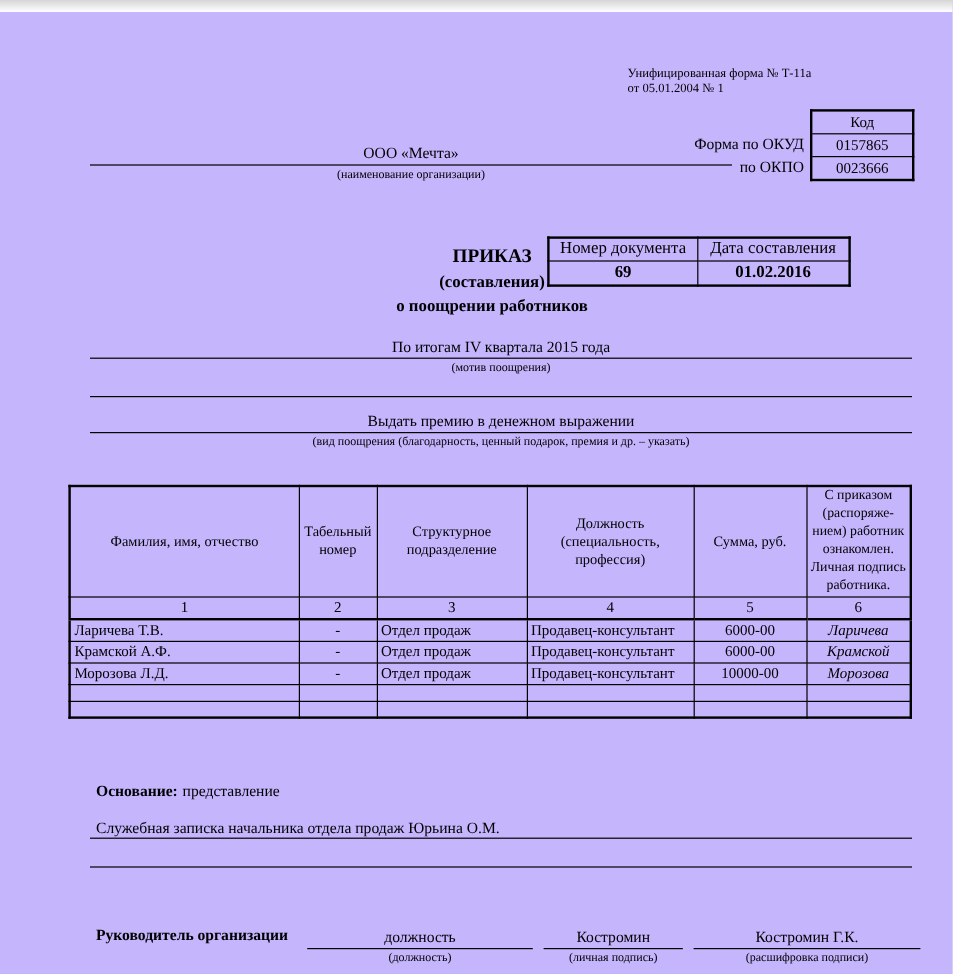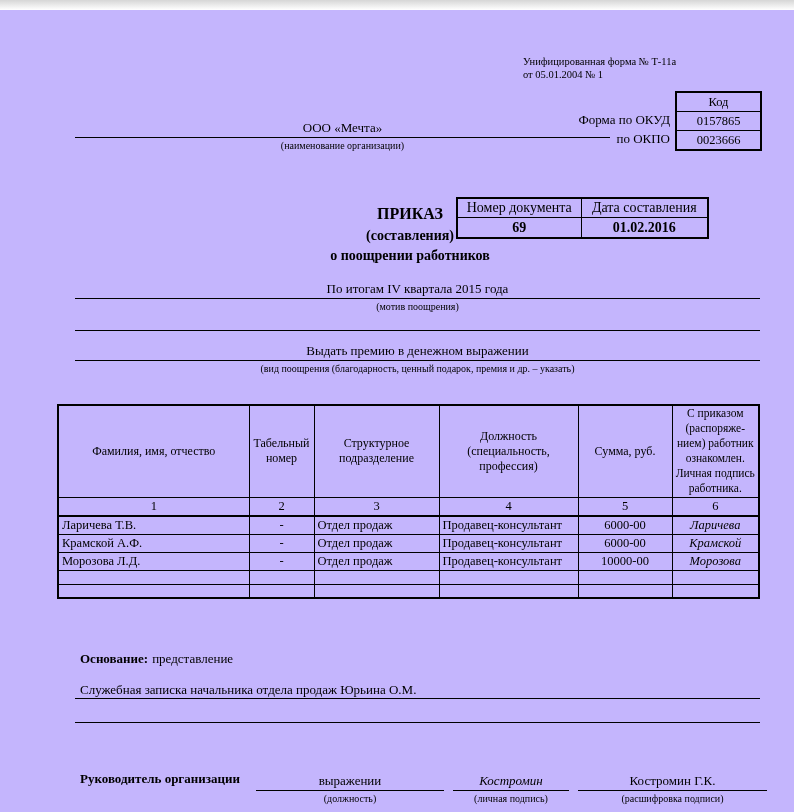--- a/index.html
+++ b/index.html
@@ -51,21 +51,21 @@
   .c-italic{text-align:center;font-style:italic;}
   
   .basis{left:80px;top:651px;font-size:13px;}
   .basis b{margin-right:4px;margin-top:20px;}
   .basis-note-line{left:75px;top:680px;width:685px;height:19px;border-bottom:1px solid #000;
                    font-size:13px;line-height:19px;padding-left:5px;box-sizing:border-box;}
   
   .sig-label{left:80px;top:771px;font-size:13px;font-weight:bold;}
   .sig-group{top:772px;text-align:center;}
   .sig-value{height:18px;border-bottom:1px solid #000;font-size:13px;line-height:18px;}
-  .sig-value.ital{font-style:italic;}
+  .sig-value.ital{}
   .sig-caption{font-size:10px;padding-top:2px;}
 </style>
 </head>
 <body>
 
 <div id="page">
 
   <div class="abs top-fade"></div>
 
   <div class="abs form-info">
@@ -200,21 +200,21 @@
     <b>Основание:</b><span>представление</span>
   </div>
   <div class="abs basis-note-line">
     <span>Служебная записка начальника отдела продаж Юрьина О.М.</span>
   </div>
   <div class="abs hline" style="top:722px"></div>
 
   <div class="abs sig-label">Руководитель организации</div>
 
   <div class="abs sig-group" style="left:256px;width:188px">
-    <div class="sig-value">выражении</div>
+    <div class="sig-value">должность</div>
     <div class="sig-caption">(должность)</div>
   </div>
 
   <div class="abs sig-group" style="left:453px;width:116px">
     <div class="sig-value ital">Костромин</div>
     <div class="sig-caption">(личная подпись)</div>
   </div>
 
   <div class="abs sig-group" style="left:578px;width:189px">
     <div class="sig-value">Костромин Г.К.</div>

